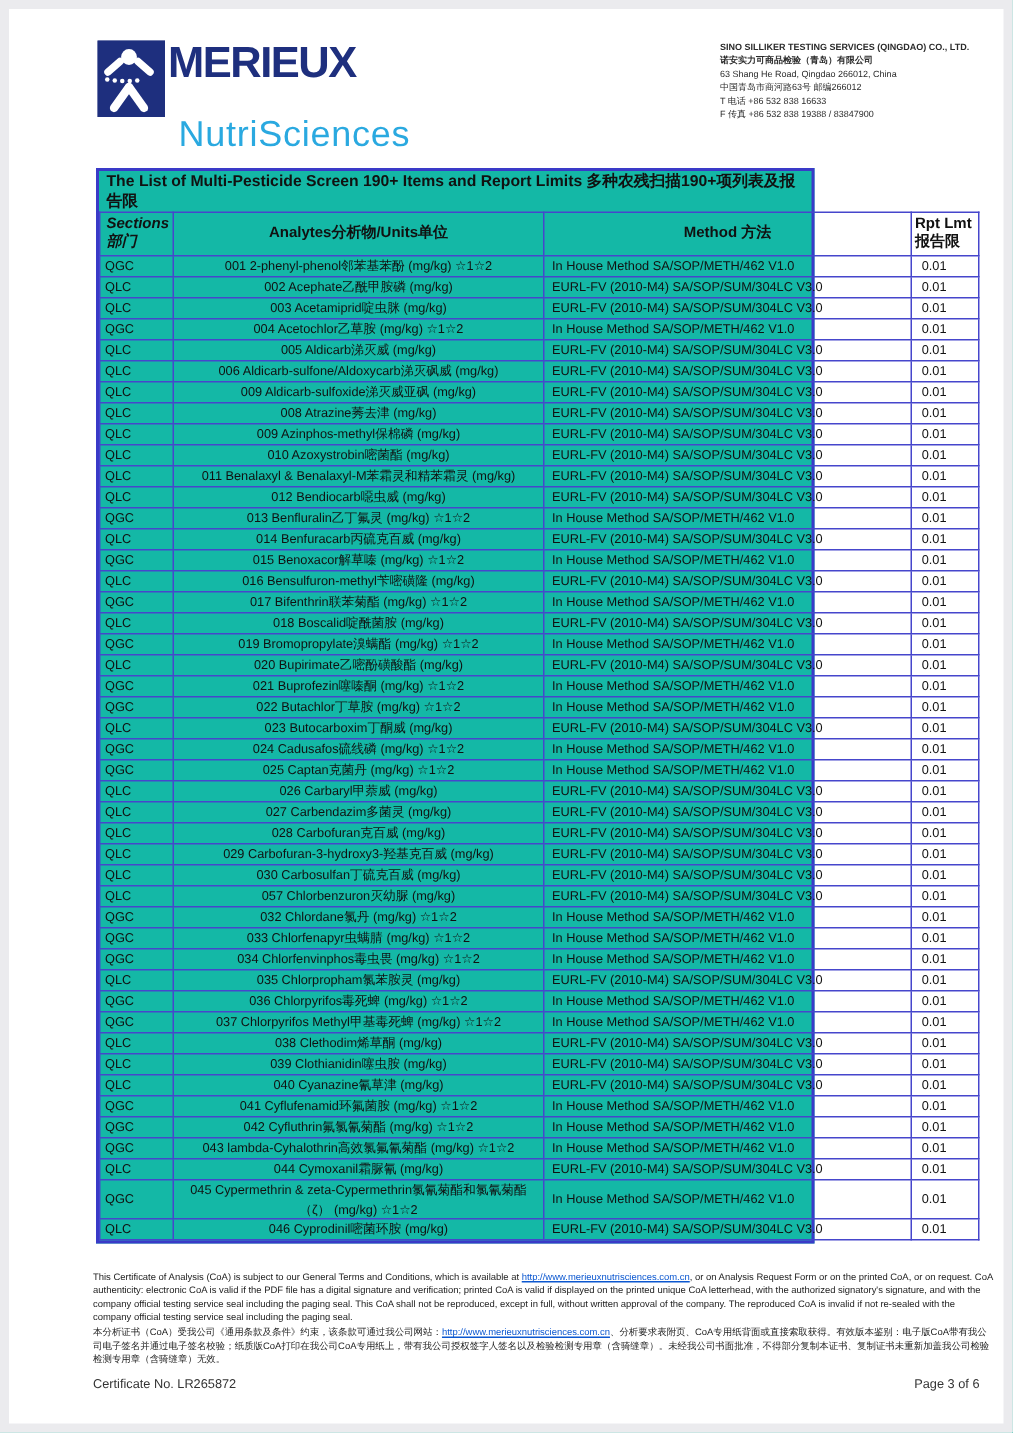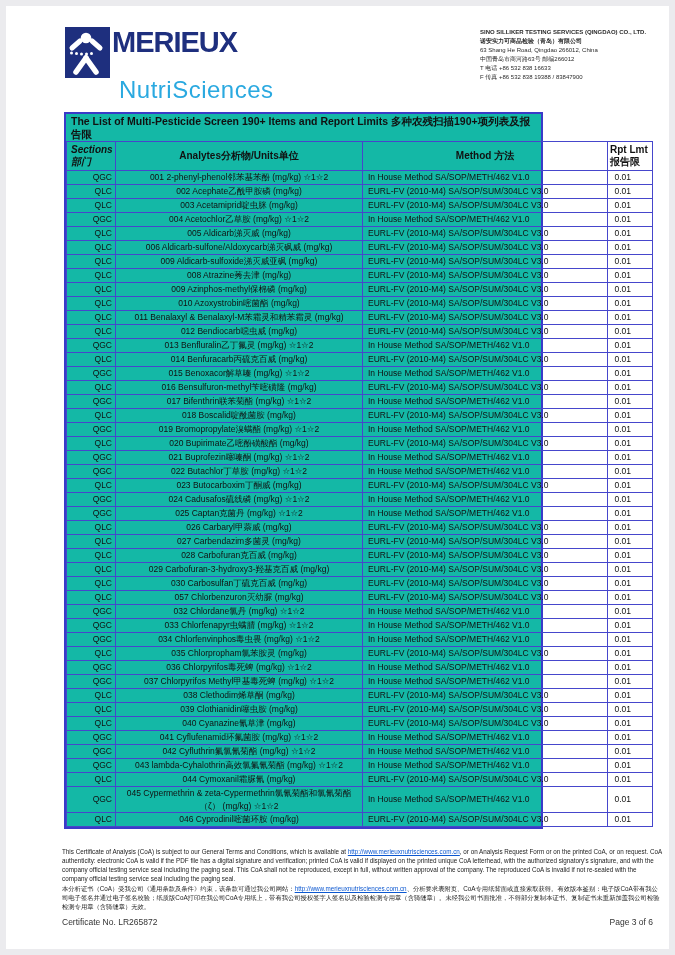--- a/index.html
+++ b/index.html
@@ -25,21 +25,21 @@
   .doc-table { position:absolute; top:112px; left:64px; width:479px; border:2px solid #3a3ac8; background:#14b8a6; }
   .table-title { font-weight:700; font-size:10.5px; line-height:13px; padding:1px 5px 0 5px; color:#111; }
   table { border-collapse:collapse; width:100%; table-layout:fixed; }
   th, td { border:1px solid #4646cc; vertical-align:middle; }
   thead th { font-size:10px; font-weight:700; line-height:12px; padding:2px 4px; color:#111; }
   th.col-section { width:49px; text-align:left;font-style:italic; }
   th.col-analyte { width:247px; text-align:center; }
   th.col-method  { width:245px; text-align:center;margin-left:25px; }
   th.col-rpt     { width:45px; text-align:left; padding:2px 2px; }
   tbody td { font-size:8.5px; line-height:12.5px; padding:0 3px; height:14px; color:#111; }
-  td.col-section { text-align:right; }
+  td.col-section { text-align:left; }
   td.col-analyte { text-align:center; }
   td.col-method  { text-align:left; padding-left:5px; }
   td.col-rpt     { text-align:right; padding-right:21px; }
 
   
   .legal { position:absolute; left:62px; width:600px; font-size:6.3px; line-height:9px; color:#222; text-align:left; }
   .legal-en { top:847px; }
   .legal-cn { top:884px; }
   .legal a { color:#0b57d0; text-decoration:underline; cursor:pointer; }
   .cert-row { position:absolute; top:917px; left:62px; right:22px; display:flex; justify-content:space-between; font-size:8.5px; color:#333; }

